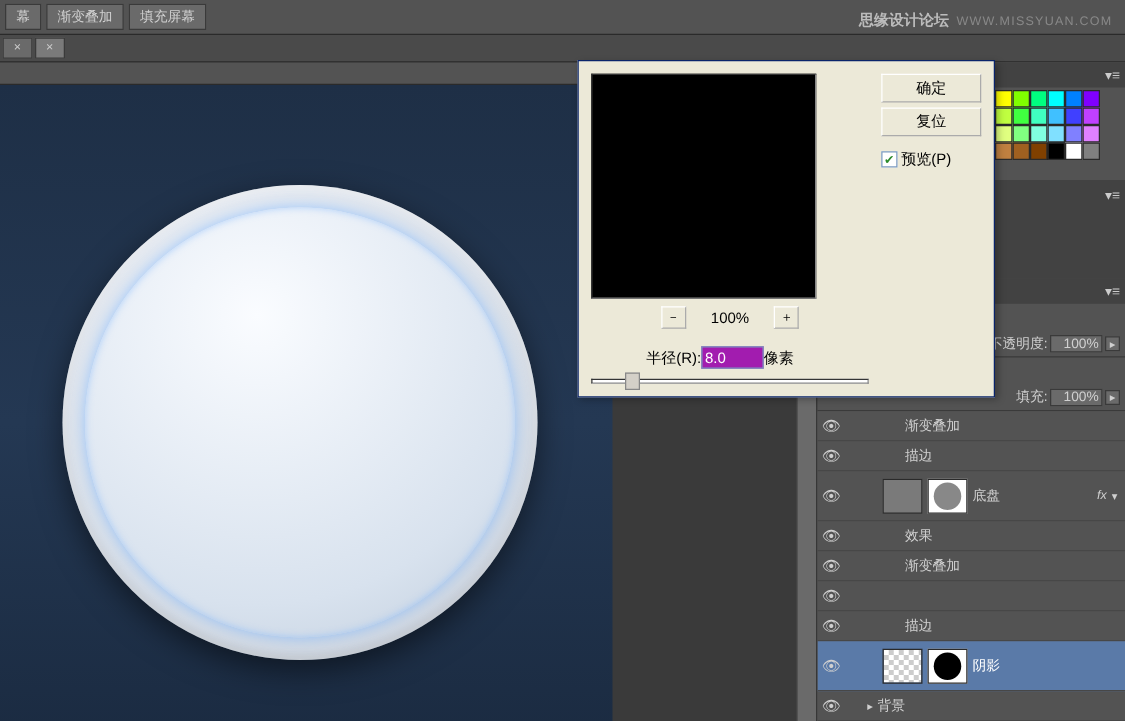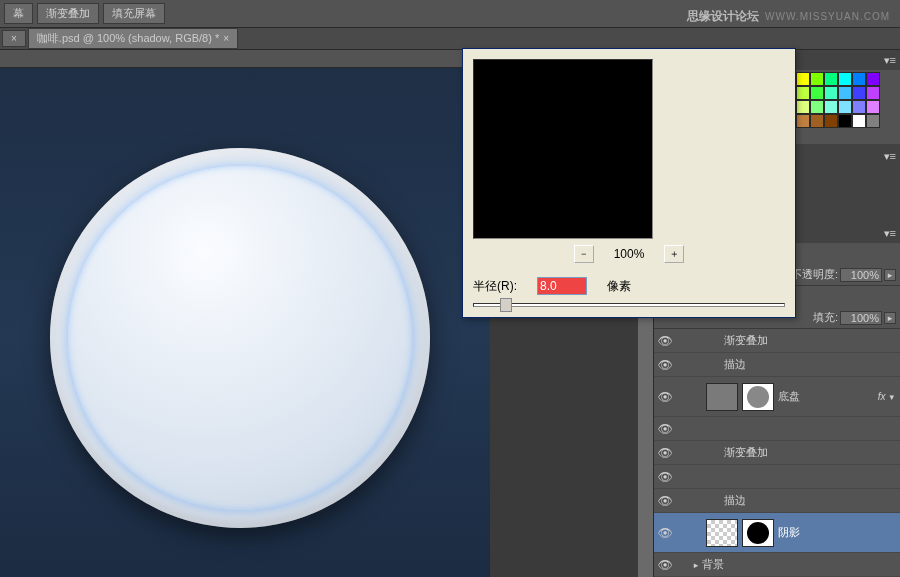--- a/index.html
+++ b/index.html
@@ -42,23 +42,23 @@
 
 
 .dialog { position: absolute; left: 462px; top: 48px; width: 334px; background: #ece9d8; border: 1px solid #0a246a; z-index: 50; box-shadow: 2px 2px 6px rgba(0,0,0,0.3); }
 .dialog-title { background: linear-gradient(180deg, #3b78ea 0%, #2963d8 100%); color: #fff; font-size: 12px; padding: 4px 6px; display: flex; justify-content: space-between; align-items: center; }
 .dialog-close { width: 18px; height: 18px; background: #e85030; border: 1px solid #fff; color: #fff; font-size: 11px; display: flex; align-items: center; justify-content: center; cursor: pointer; border-radius: 2px; }
 .dialog-body { padding: 10px; display: flex; gap: 10px; }
 .dialog-left { flex: 1; }
 .preview-box { width: 180px; height: 180px; background: #000; border: 1px inset #888; }
 .zoom-row { display: flex; align-items: center; justify-content: center; gap: 20px; margin-top: 6px; font-size: 12px; }
 .zoom-btn { width: 20px; height: 18px; background: #ece9d8; border: 1px outset #fff; cursor: pointer; font-size: 10px; }
-.radius-row { display: flex; align-items: center; gap: 20px; margin-top: 14px; font-size: 12px; }
+.radius-row { display: flex; align-items: center; gap: 0; margin-top: 14px; font-size: 12px; margin-left: 44px; }
 .radius-input { width: 50px; border: 1px solid #7a9ac0; background: #fff; padding: 1px 2px; font-size: 12px; color: #000; }
-.radius-input.sel { background: #ef4444; color: #fff; }
+.radius-input.sel { background: #a21caf; color: #fff; }
 .slider-track { margin-top: 8px; height: 4px; background: #fff; border: 1px inset #888; position: relative; }
 .slider-thumb { position: absolute; top: -6px; left: 26px; width: 12px; height: 14px; background: #d4d0c8; border: 1px solid #888; }
 .dialog-right { width: 80px; display: flex; flex-direction: column; gap: 4px; }
 .dlg-btn { background: #ece9d8; border: 1px outset #fff; font-size: 12px; padding: 2px 4px; cursor: pointer; }
 .chk-row { display: flex; align-items: center; gap: 3px; font-size: 12px; margin-top: 6px; }
 .chk { width: 13px; height: 13px; background: #fff; border: 1px solid #7a9ac0; display: flex; align-items: center; justify-content: center; color: #2a8a2a; font-size: 10px; }
 
 
 .right-panels { width: 247px; background: #535353; display: flex; flex-direction: column; border-left: 1px solid #2a2a2a; }
 .panel-tabs { height: 22px; background: #424242; display: flex; align-items: flex-end; position: relative; }
@@ -113,21 +113,20 @@
   <button class="tb-btn">幕</button>
   <button class="tb-btn">渐变叠加</button>
   <button class="tb-btn">填充屏幕</button>
 </div>
 
 <div class="tab-bar">
   <div class="doc-tab">
     <span class="tab-close">×</span>
   </div>
   <div class="doc-tab active">
-    <span>咖啡.psd @ 100% (shadow, RGB/8) *</span>
     <span class="tab-close">×</span>
   </div>
 </div>
 
 <div class="main-area">
   <div class="canvas-area">
     <div class="ruler-h"></div>
     <div class="canvas-wrap">
       <div class="canvas-content">
         <div class="circle-outer">
@@ -272,20 +271,21 @@
               <div class="mask-circle" style="background:#888"></div>
             </div>
           <span class="layer-name">底盘</span>
           <span class="fx-badge">fx</span>
           <span class="toggle-arrow">▾</span>
         </div>
 
         <div class="effect-row layer-row">
           <div class="eye-col">👁</div>
           <div class="indent2"></div>
+          <span class="layer-name">效果</span>
         </div>
         <div class="effect-row layer-row">
           <div class="eye-col">👁</div>
           <div class="indent2"></div>
           <span class="layer-name">渐变叠加</span>
         </div>
         <div class="effect-row layer-row">
           <div class="eye-col">👁</div>
           <div class="indent2"></div>
         </div>
@@ -328,14 +328,22 @@
       </div>
       <div class="radius-row">
         <span>半径(R):</span>
         <input class="radius-input sel" value="8.0" style="">
         <span>像素</span>
       </div>
       <div class="slider-track">
         <div class="slider-thumb"></div>
       </div>
     </div>
+    <div class="dialog-right">
+      <button class="dlg-btn">确定</button>
+      <button class="dlg-btn">复位</button>
+      <div class="chk-row">
+        <div class="chk">✔</div>
+        <span>预览(P)</span>
+      </div>
+    </div>
   </div>
 </div>
 
 </body></html>

